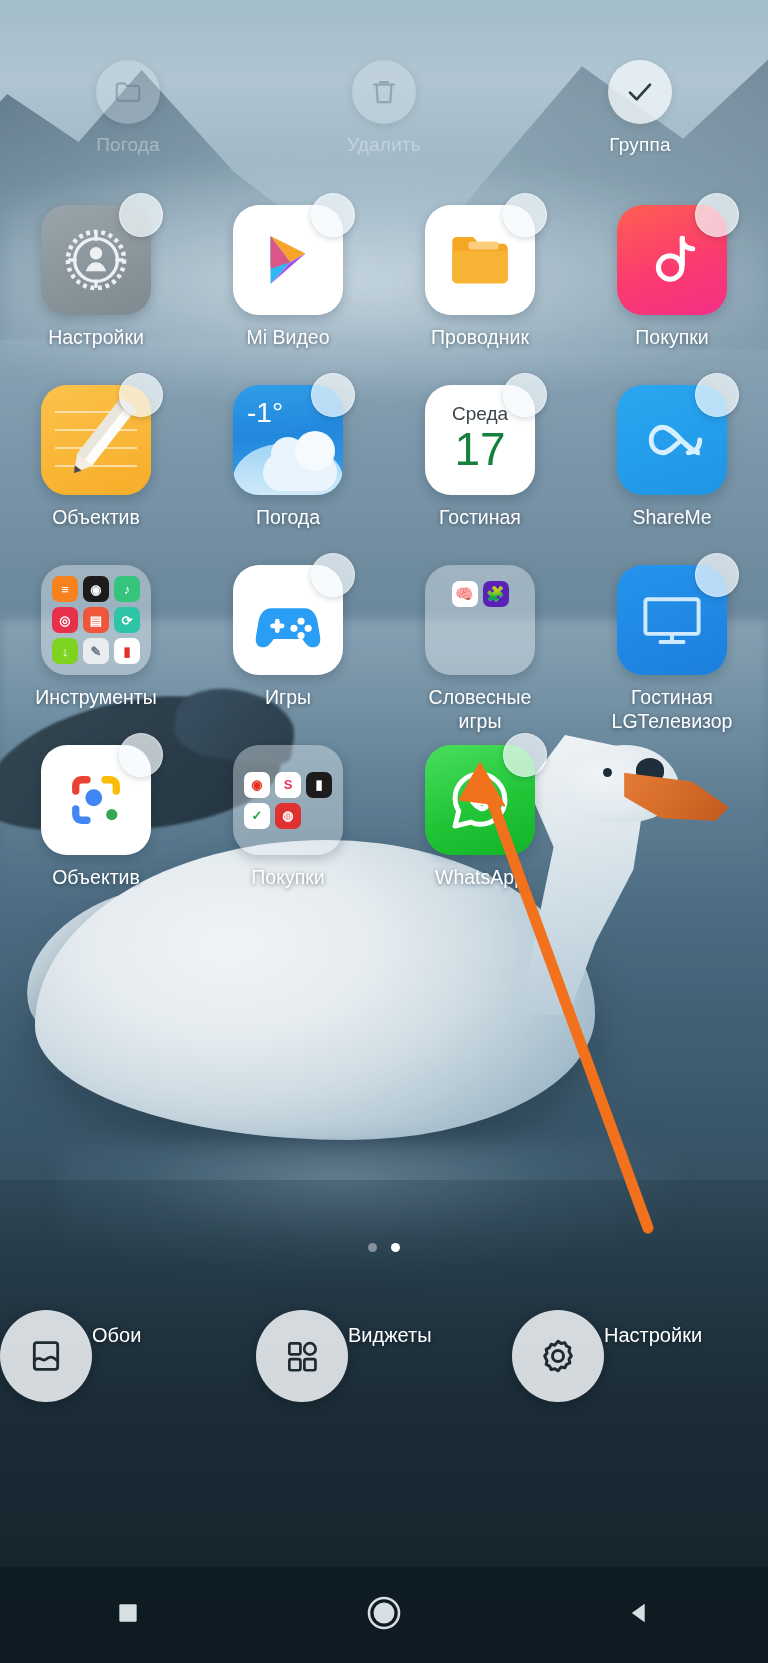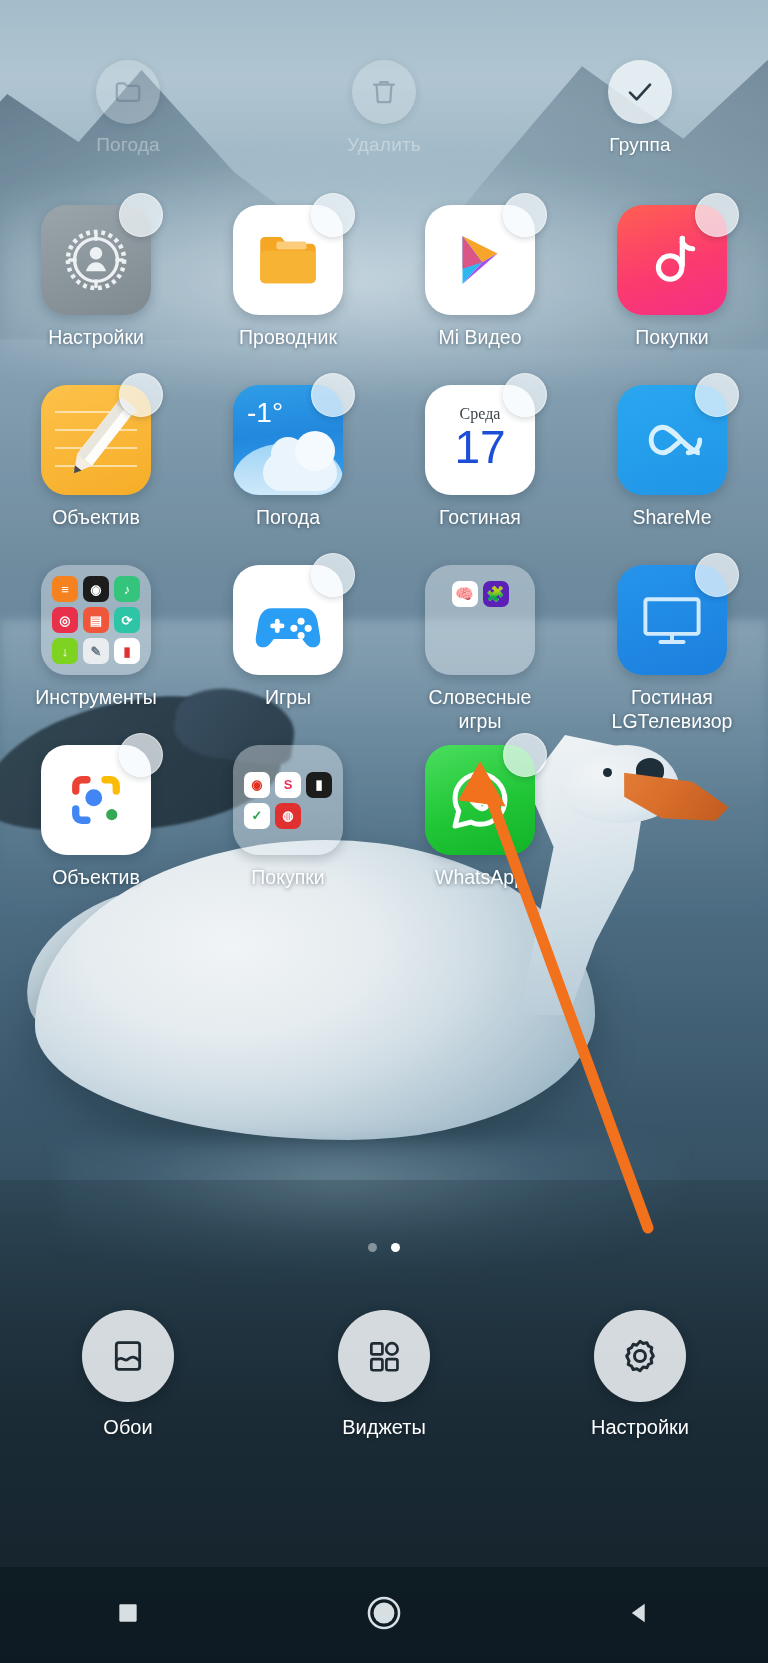--- a/index.html
+++ b/index.html
@@ -205,31 +205,31 @@
   .wx-temp { position:absolute; left:14px; top:12px; color:#fff; font-size:28px; font-weight:300; }
   .wx-hill { position:absolute; left:0; bottom:0; width:110px; height:52px;
              background: linear-gradient(180deg,#9fd4f5 0%, #cfe9fa 100%);
              border-radius: 50% 50% 0 0 / 70% 70% 0 0; }
   .wx-cloud { position:absolute; right:6px; bottom:4px; width:74px; height:40px;
               background:#e9f4fc; border-radius: 22px 22px 18px 18px; }
   .wx-cloud:before { content:""; position:absolute; left:8px; top:-14px; width:34px; height:34px; background:#e9f4fc; border-radius:50%; }
   .wx-cloud:after  { content:""; position:absolute; left:32px; top:-20px; width:40px; height:40px; background:#f4fafe; border-radius:50%; }
 
   
-  .cal-dow { font-size: 16px; color:#3c4449; margin-top:-4px;font-family:Liberation Serif, serif; }
-  .cal-day { font-size: 46px; color:#1d4ed8; font-weight: 400; line-height: 48px; }
+  .cal-dow { font-size: 19px; color:#3c4449; margin-top:-4px; }
+  .cal-day { font-size: 46px; color:#15803d; font-weight: 400; line-height: 48px; }
 
   
   .dots { position:absolute; left:0; top:1243px; width:768px; display:flex; justify-content:center; gap:14px; }
   .dot { width:9px; height:9px; border-radius:50%; background: rgba(255,255,255,.42); }
   .dot.active { background:#ffffff; }
 
   
   .bottom-bar { position:absolute; left:0; top:1310px; width:768px; display:flex; }
-  .bot-btn { width:256px; display:flex; flex-direction:column; align-items:center; }
+  .bot-btn { width:256px; display:flex; flex-direction:row; }
   .bot-circle {
     width:92px; height:92px; border-radius:50%;
     background: rgba(232,236,238,.90);
     display:flex; align-items:center; justify-content:center;
     box-shadow: 0 3px 12px rgba(5,18,26,.35);
   }
   .bot-label { margin-top:14px; font-size:20px; color:#ffffff; text-shadow:0 1px 4px rgba(5,20,30,.6); }
 
   
   .nav-bar { position:absolute; left:0; bottom:0; width:768px; height:96px;
@@ -315,45 +315,45 @@
               </g>
             </svg>
           </div>
           <div class="sel-badge"></div>
         </div>
         <div class="app-label">Настройки</div>
       </div>
 
       <div class="cell">
         <div class="icon-wrap">
-          <div class="icon ic-files">
-            <svg width="74" height="74" viewBox="0 0 64 64">
-              <path d="M8 16a4 4 0 0 1 4-4h14l5 6h21a4 4 0 0 1 4 4v26a4 4 0 0 1-4 4H12a4 4 0 0 1-4-4z" fill="#f5a623"></path>
-              <rect x="22" y="16" width="26" height="7" rx="2" fill="#fbcd7a"></rect>
-              <rect x="8" y="24" width="48" height="28" rx="4" fill="#f7b333"></rect>
-            </svg>
-          </div>
-          <div class="sel-badge"></div>
-        </div>
-        <div class="app-label">Проводник</div>
-      </div>
-
-      <div class="cell">
-        <div class="icon-wrap">
           <div class="icon ic-mivideo">
             <svg width="70" height="70" viewBox="0 0 64 64">
               <path d="M16 10 L48 26 L34 34 Z" fill="#f7a52a"></path>
               <path d="M16 10 L34 34 L16 54 Z" fill="#2fb7f0"></path>
               <path d="M16 54 L34 34 L48 26 Z" fill="#a34ff0"></path>
               <path d="M16 10 L34 34 L16 40 Z" fill="#ef4a7b" opacity=".9"></path>
             </svg>
           </div>
           <div class="sel-badge"></div>
         </div>
         <div class="app-label">Mi Видео</div>
+      </div>
+
+      <div class="cell">
+        <div class="icon-wrap">
+          <div class="icon ic-files">
+            <svg width="74" height="74" viewBox="0 0 64 64">
+              <path d="M8 16a4 4 0 0 1 4-4h14l5 6h21a4 4 0 0 1 4 4v26a4 4 0 0 1-4 4H12a4 4 0 0 1-4-4z" fill="#f5a623"></path>
+              <rect x="22" y="16" width="26" height="7" rx="2" fill="#fbcd7a"></rect>
+              <rect x="8" y="24" width="48" height="28" rx="4" fill="#f7b333"></rect>
+            </svg>
+          </div>
+          <div class="sel-badge"></div>
+        </div>
+        <div class="app-label">Проводник</div>
       </div>
 
       <div class="cell">
         <div class="icon-wrap">
           <div class="icon ic-music">
             <svg width="60" height="60" viewBox="0 0 64 64" fill="none" stroke="#ffffff" stroke-width="5.5" stroke-linecap="round">
               <path d="M43 9v28"></path>
               <path d="M43 13c3 6 8 7 11 7"></path>
               <circle cx="30" cy="40" r="12.5" stroke-width="5.5"></circle>
               <path d="M43 9v0"></path>

